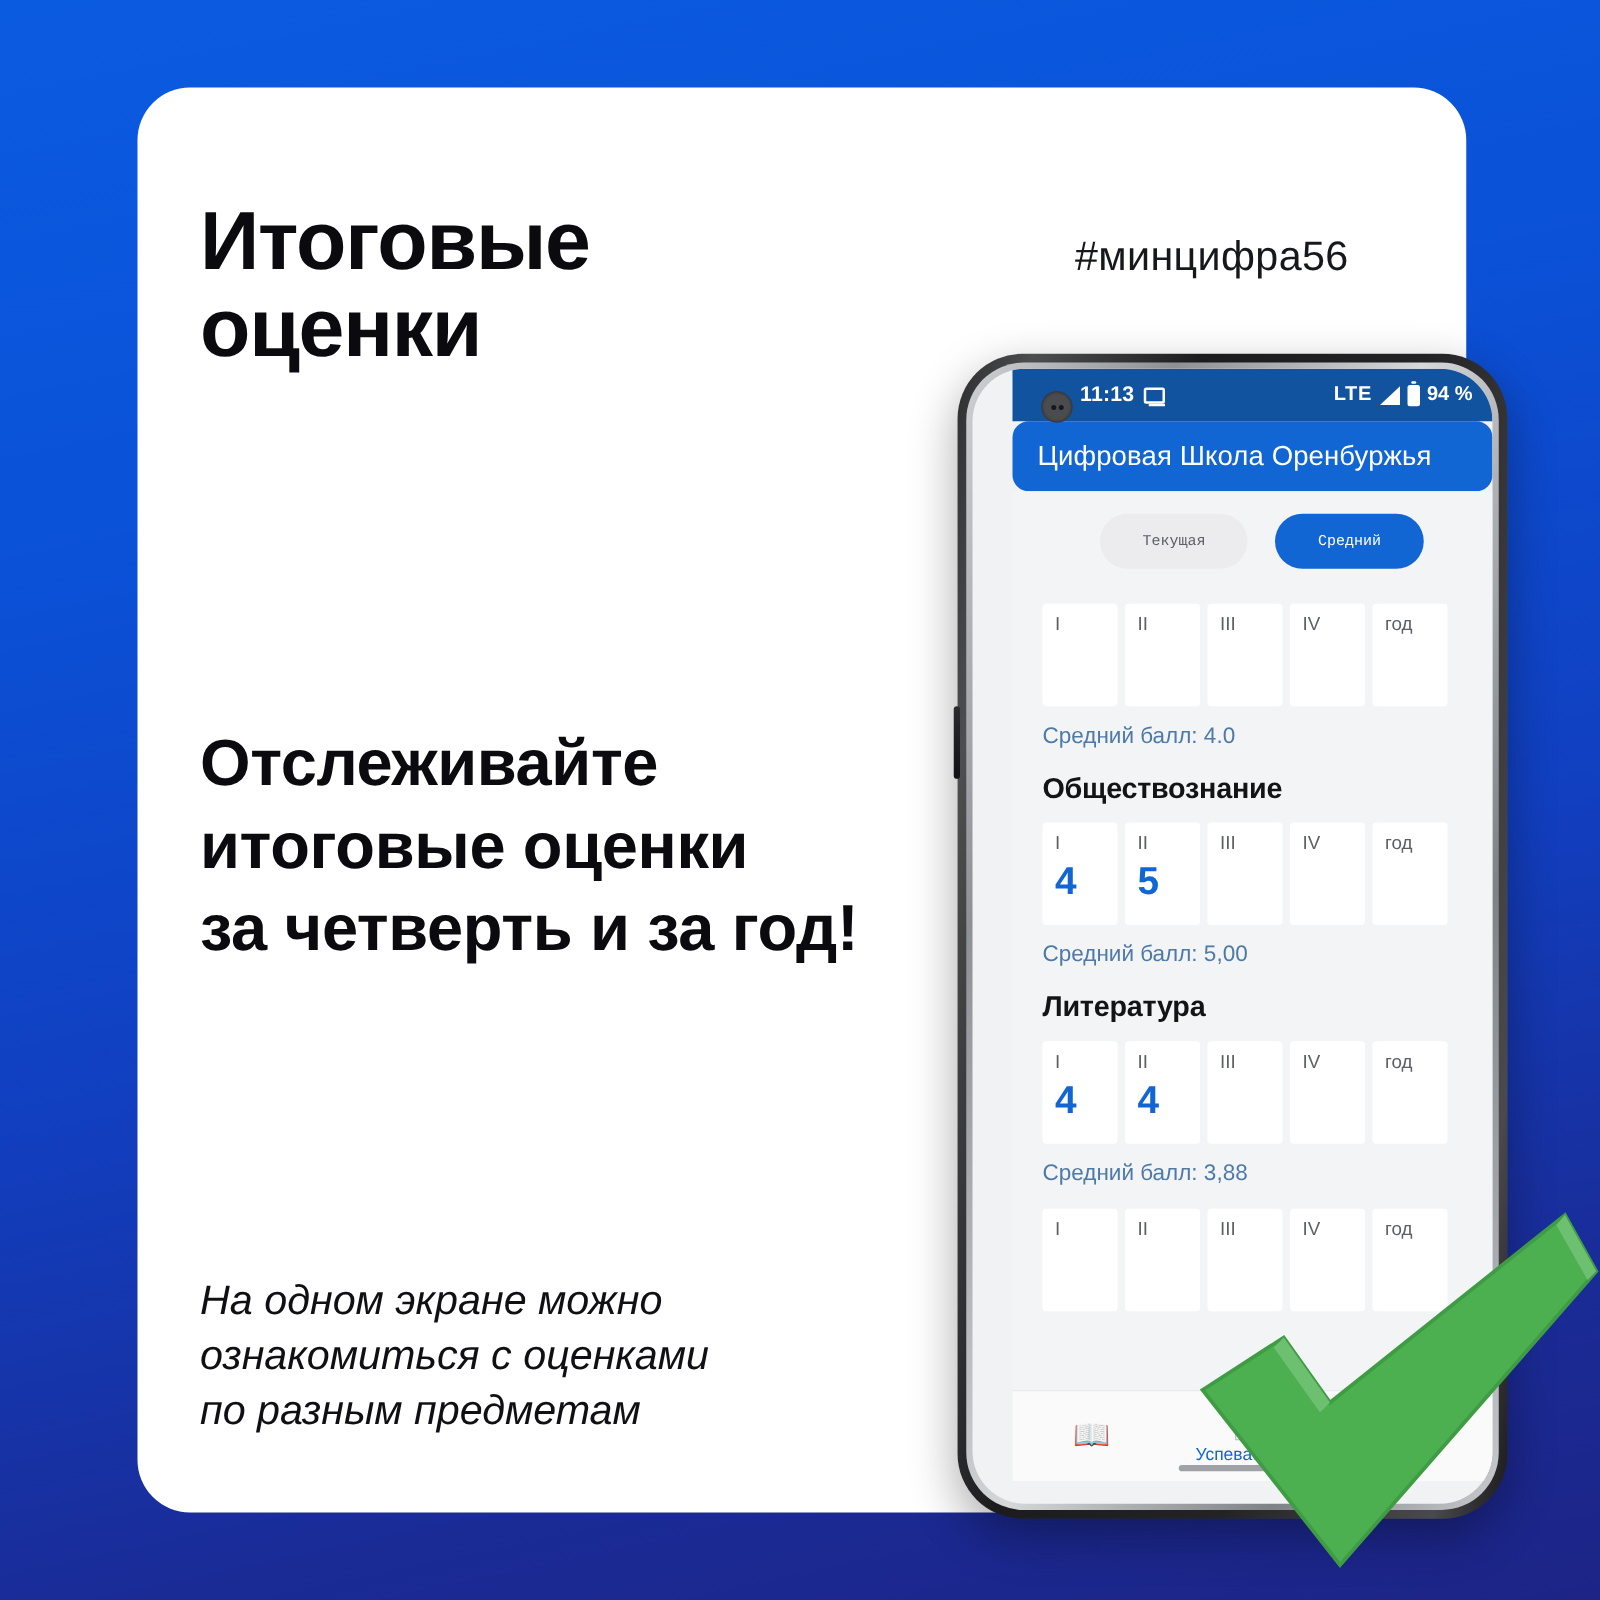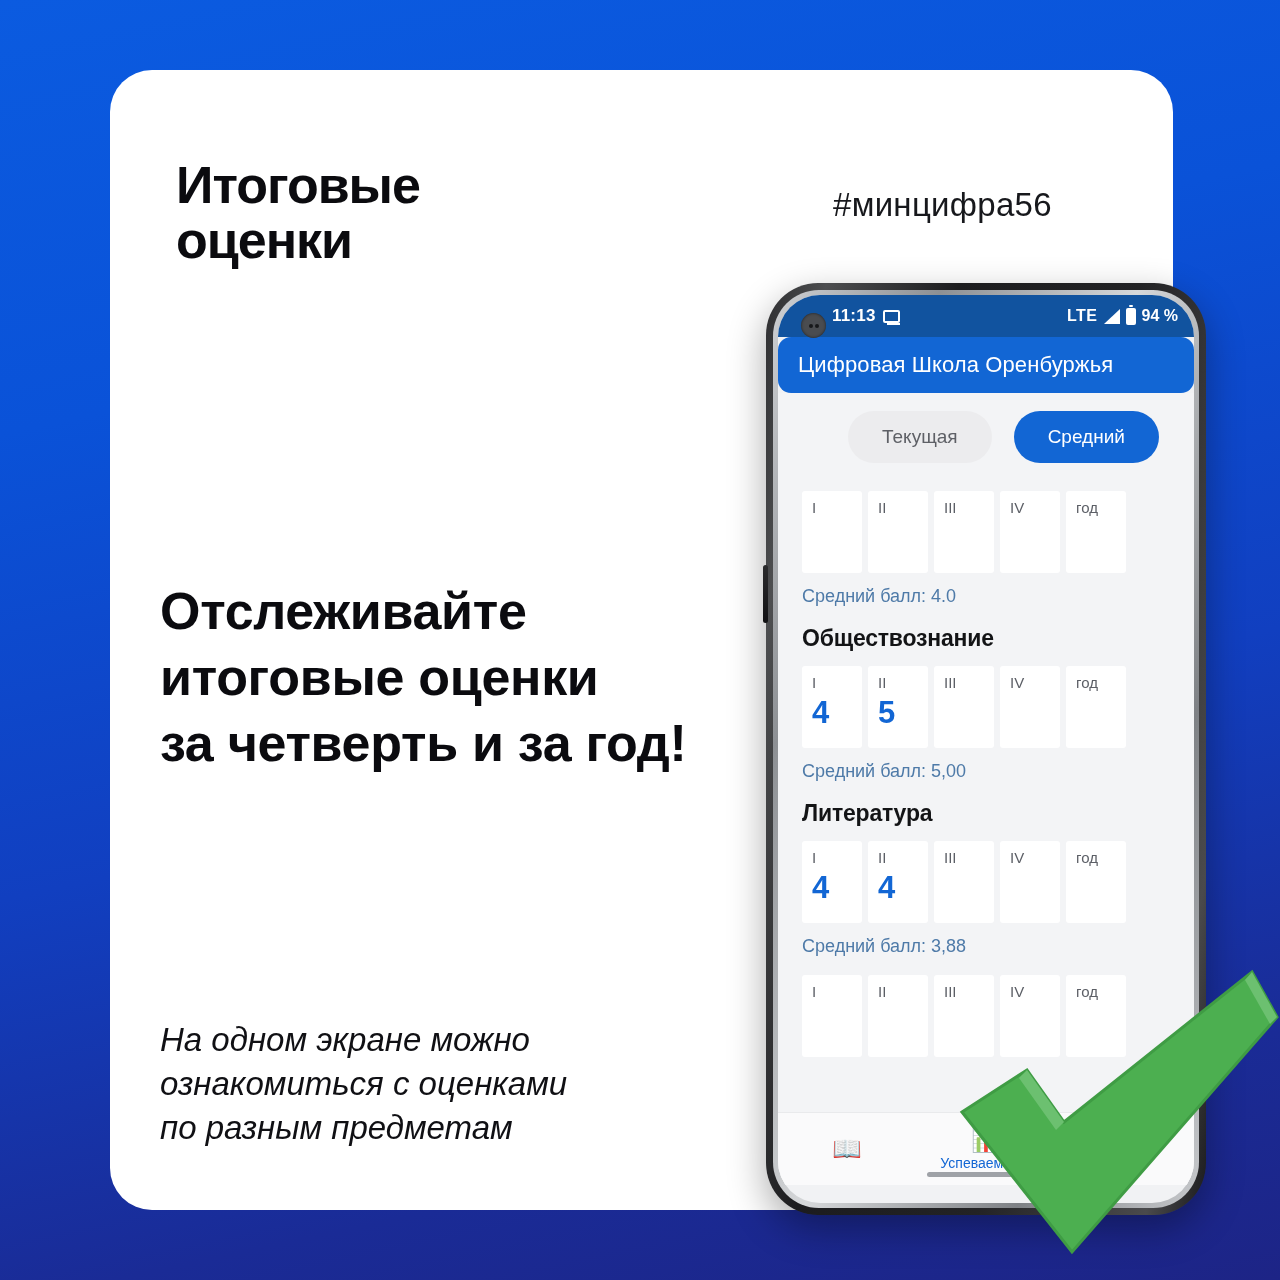--- a/index.html
+++ b/index.html
@@ -34,32 +34,31 @@
     background: #ffffff;
     border-radius: 42px;
   }
 
   
   #headline {
     position: absolute;
     left: 160px;
     top: 158px;
     width: 560px;
-    font-size: 52px;
+    font-size: 66px;
     line-height: 1.06;
     font-weight: 700;
     letter-spacing: -1px;
     color: #0b0b0f;
     white-space: pre-line;
-    margin-left: 16px;
   }
 
   #hashtag {
     position: absolute;
-    left: 833px;
+    left: 860px;
     top: 186px;
     font-size: 33px;
     font-weight: 500;
     color: #17181c;
     letter-spacing: 0.3px;
   }
 
   
   #body-copy {
     position: absolute;
@@ -110,20 +109,21 @@
     border-radius: 46px;
     background: linear-gradient(110deg, #cfd1d4 0%, #8d9094 22%, #d6d8da 48%, #7e8185 76%, #c8cacd 100%);
   }
   #phone-screen {
     position: absolute;
     left: 12px;  top: 12px;
     right: 12px; bottom: 12px;
     border-radius: 42px;
     background: #f1f2f4;
     overflow: hidden;
+    padding-left: 32px;
   }
   
   #phone-side-button {
     position: absolute;
     left: -3px;
     top: 282px;
     width: 5px;
     height: 58px;
     border-radius: 3px;
     background: linear-gradient(180deg, #2b2b2d, #111113);
@@ -224,22 +224,22 @@
 
   
   #tab-row {
     display: flex;
     gap: 22px;
     padding: 18px 0 10px 70px;
   }
   .tab-pill {
     border: none;
     border-radius: 28px;
-    font-family: Liberation Sans, sans-serif;
-    font-size: 19px;
+    font-family: Liberation Mono, monospace;
+    font-size: 12px;
     padding: 15px 34px;
     cursor: pointer;
     white-space: nowrap;
   }
   .tab-pill.inactive { background: #ececee; color: #5e6066; }
   .tab-pill.active   { background: #1266D4; color: #ffffff; }
 
   
   .subject {
     padding: 0 0 0 24px;

